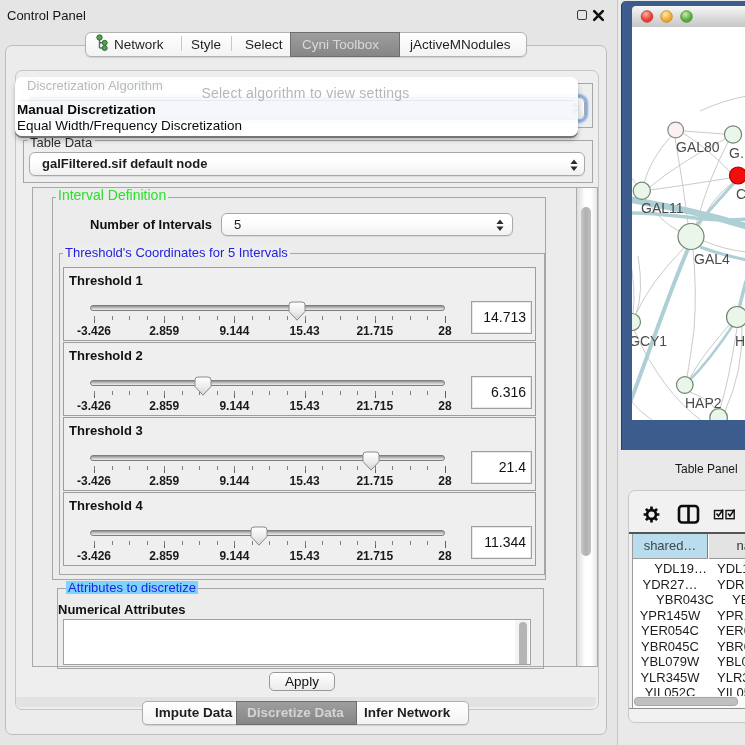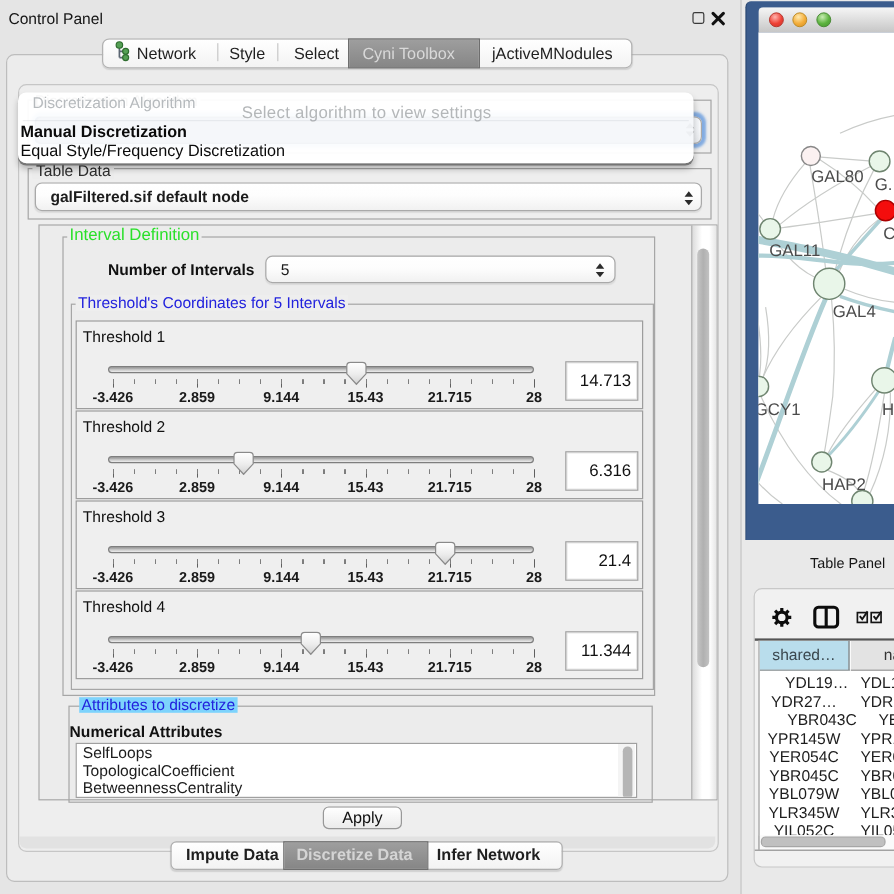--- a/index.html
+++ b/index.html
@@ -3,21 +3,21 @@
 html,body{margin:0;padding:0;}
 body{width:745px;height:745px;position:relative;overflow:hidden;background:#e9e9e9;
   font-family:"Liberation Sans",sans-serif;-webkit-font-smoothing:antialiased;}
 .abs{position:absolute;}
 .grouplbl{position:absolute;font-size:13px;color:#2e2e2e;background:#ececec;padding:0 2px;line-height:13px;}
 .combo{position:absolute;background:linear-gradient(180deg,#ffffff 0%,#fdfdfd 45%,#f1f1f1 100%);
   border:1px solid #a9a9a9;border-radius:6px;box-shadow:0 1px 1px rgba(0,0,0,0.08);}
 .combo .txt{position:absolute;left:12px;top:0;font-size:13px;color:#1c1c1c;}
 .arrows{position:absolute;width:8px;height:12.5px;}
 .tbox{position:absolute;left:63px;width:471px;height:72px;background:#efefef;border:1px solid #9d9d9d;}
-.tlabel{position:absolute;left:5px;top:5px;font-size:13px;font-weight:normal;color:#111;}
+.tlabel{position:absolute;left:5px;top:5px;font-size:13px;font-weight:bold;color:#111;}
 .track{position:absolute;left:26px;top:37px;width:353px;height:4px;border:1px solid #7e7e7e;border-radius:3px;
   background:linear-gradient(180deg,#8e8e8e,#c6c6c6 50%,#ededed);}
 .majors{position:absolute;left:30px;top:48px;width:354px;height:7px;
   background:repeating-linear-gradient(90deg,#5f5f5f 0 1px,transparent 1px 70.2px);}
 .minors{position:absolute;left:30px;top:48px;width:350px;height:4px;
   background:repeating-linear-gradient(90deg,#7d7d7d 0 1px,transparent 1px 17.55px);}
 .ticklbl{position:absolute;top:56px;transform:translateX(-50%);font-size:12px;font-weight:600;color:#1a1a1a;}
 .valbox{position:absolute;left:407px;top:33px;width:54px;height:31px;background:#fff;
   border:1px solid #9f9f9f;box-shadow:inset 0 0 0 1px #e8e8e8;font-size:14px;color:#111;
   text-align:right;line-height:31px;padding-right:5px;}
@@ -181,41 +181,40 @@
       </defs>
   <path d="M1,4 Q1,1 4,1 L14,1 Q17,1 17,4 L17,10.5 L9,19.2 L1,10.5 Z" fill="url(#th3)" stroke="#8a8a8a" stroke-width="1"></path>
  </svg>
  <div class="valbox">11.344</div>
 </div>
 
 <div class="abs" style="left:57px;top:588px;width:485px;height:79px;border:1px solid #a6a6a6;"></div>
 <div class="grouplbl" style="left:66px;top:581px;color:#2222dd;background:#7dd3fc;">Attributes to discretize</div>
 <div class="abs" style="left:58px;top:602px;font-size:13px;font-weight:bold;color:#111;">Numerical Attributes</div>
 <div class="abs" style="left:63px;top:619px;width:466px;height:44px;background:#fff;border:1px solid #a0a0a0;overflow:hidden;">
- <div style="position:absolute;left:5px;top:1px;font-size:13px;color:#1c1c1c;line-height:14.7px;">SelfLoops<br>TopologicalCoefficient<br>BetweennessCentrality</div>
  <div style="position:absolute;right:1px;top:0;width:14px;height:44px;background:#f4f4f4;"></div>
  <div style="position:absolute;right:3.5px;top:2px;width:8px;height:44px;background:#b5b5b5;border-radius:4px;"></div>
 </div>
 
 <div class="abs" style="left:269px;top:672px;width:64px;height:17px;background:linear-gradient(180deg,#ffffff,#ebebeb);border:1px solid #989898;border-radius:5px;text-align:center;font-size:13.5px;color:#111;line-height:17px;">Apply</div>
 
 <div class="abs" style="left:142px;top:701px;width:325px;height:22px;background:linear-gradient(180deg,#ffffff,#f3f3f3);border:1px solid #aeaeae;border-radius:5px;box-shadow:0 1px 1px rgba(0,0,0,0.12);"></div>
 <div class="abs" style="left:236px;top:701px;width:119px;height:22px;background:linear-gradient(180deg,#9e9e9e,#868686);border:1px solid #6e6e6e;"></div>
 <div class="abs" style="left:155px;top:705px;font-size:13.5px;font-weight:600;color:#1f1f1f;">Impute Data</div>
 <div class="abs" style="left:247px;top:705px;font-size:13.5px;font-weight:600;color:#d4d4d4;">Discretize Data</div>
 <div class="abs" style="left:364px;top:705px;font-size:13.5px;font-weight:600;color:#1f1f1f;">Infer Network</div>
 
 <div class="abs" style="left:15px;top:77px;width:563px;height:59px;background:rgba(255,255,255,0.96);border-radius:7px;
  box-shadow:0 2px 0 rgba(105,105,105,0.85),0 4px 5px rgba(0,0,0,0.25);z-index:50;">
  <div style="position:absolute;left:12px;top:1px;font-size:13px;color:#b6babd;filter:blur(0.3px);">Discretization Algorithm</div>
  <div style="position:absolute;left:14px;top:20px;width:554px;height:23px;background:rgba(185,200,220,0.14);border-radius:4px;"></div>
  <div style="position:absolute;left:9px;top:7.5px;width:100%;text-align:center;font-size:14px;letter-spacing:0.25px;color:#b4b7b9;">Select algorithm to view settings</div>
  <div style="position:absolute;left:4px;top:23px;width:555px;height:1px;background:rgba(120,130,150,0.12);"></div>
  <div style="position:absolute;left:2px;top:25px;font-size:13.5px;font-weight:bold;color:#0a0a0a;">Manual Discretization</div>
- <div style="position:absolute;left:2px;top:41px;font-size:13.5px;color:#0a0a0a;">Equal Style/Frequency Discretization</div>
+ <div style="position:absolute;left:2px;top:41px;font-size:13.5px;color:#0a0a0a;">Equal Width/Frequency Discretization</div>
 </div>
 
 <div class="abs" style="left:621px;top:1px;width:124px;height:449px;background:#3b5c8d;border-left:1.5px solid #24406a;border-radius:5px 0 0 0;"></div>
 <div class="abs" style="left:632px;top:6px;width:113px;height:21px;background:linear-gradient(180deg,#f6f6f6,#c6c6c6);border-bottom:1px solid #8c8c8c;border-radius:4px 0 0 0;"></div>
 <svg class="abs" style="left:632px;top:6px;" width="113" height="21" viewBox="0 0 113 21">
  <defs>
   <radialGradient id="rg" cx="0.4" cy="0.3" r="0.8">
         <stop offset="0" stop-color="#ffb4ae"></stop>
         <stop offset="0.6" stop-color="#ee4136"></stop>
         <stop offset="1" stop-color="#d2362c"></stop>

